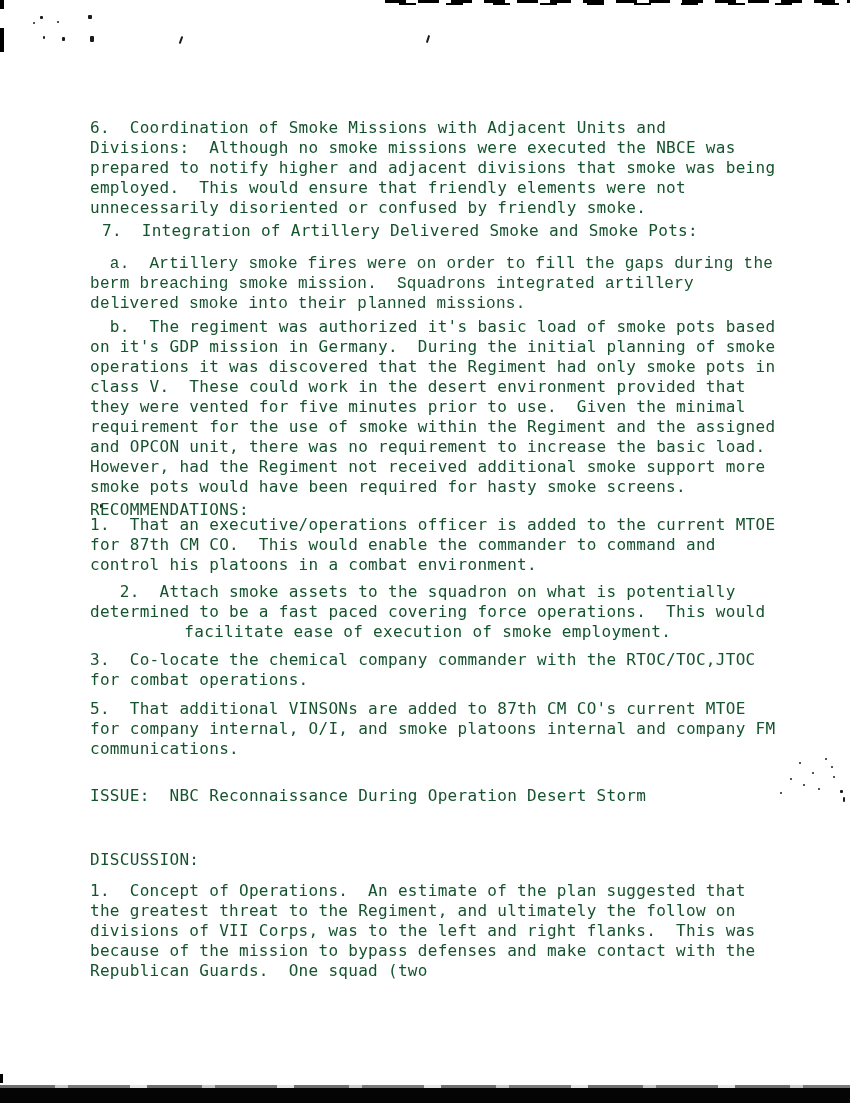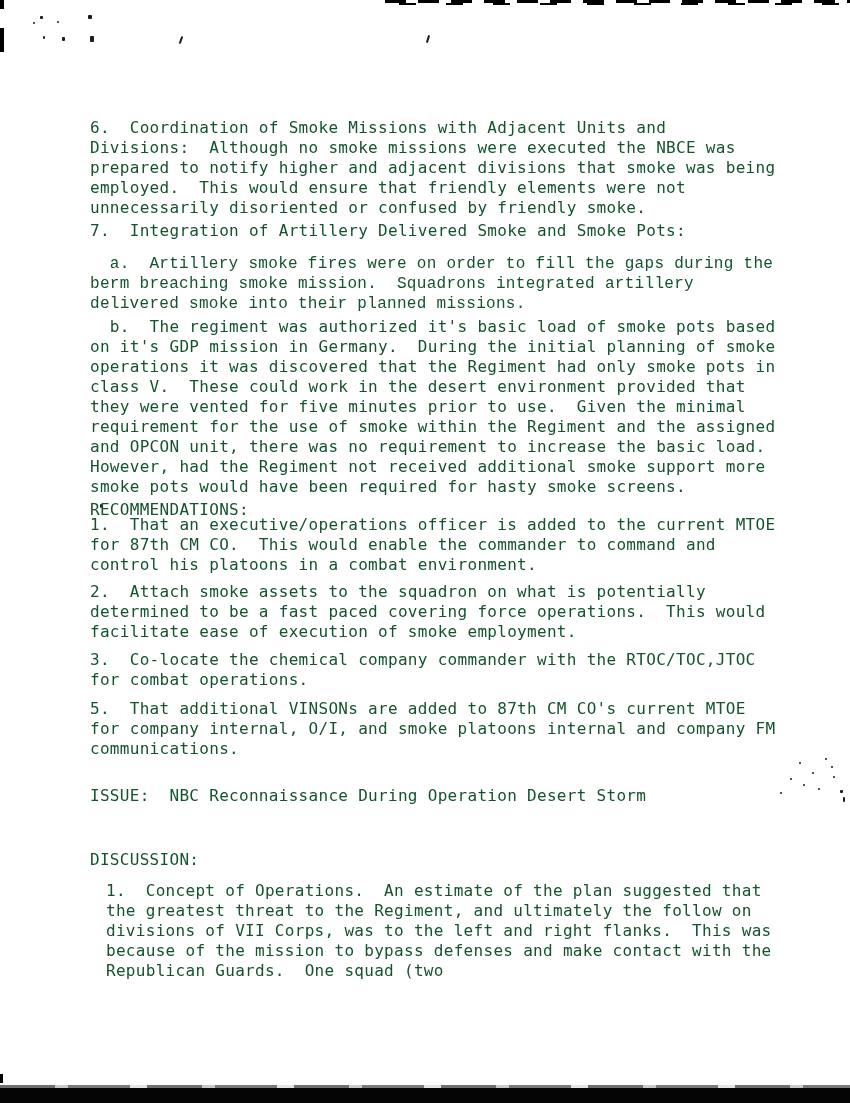--- a/index.html
+++ b/index.html
@@ -95,48 +95,48 @@
   <div class="speck" style="left:780px; top:792px; width:2px; height:2px;"></div>
   <div class="speck" style="left:833px; top:776px; width:2px; height:2px;"></div>
   <div class="speck" style="left:840px; top:790px; width:3px; height:3px;"></div>
   <div class="speck" style="left:843px; top:797px; width:2px; height:5px;"></div>
 
   <div class="para" style="top:118px;">6.  Coordination of Smoke Missions with Adjacent Units and
 Divisions:  Although no smoke missions were executed the NBCE was
 prepared to notify higher and adjacent divisions that smoke was being
 employed.  This would ensure that friendly elements were not
 unnecessarily disoriented or confused by friendly smoke.</div>
-  <div class="para" style="top:221px;">7.  Integration of Artillery Delivered Smoke and Smoke Pots:</div>
+  <div class="para" style="top:221px;margin-left:12px;">7.  Integration of Artillery Delivered Smoke and Smoke Pots:</div>
   <div class="para" style="top:254px;font-family:Liberation Mono, monospace;">  a.  Artillery smoke fires were on order to fill the gaps during the
 berm breaching smoke mission.  Squadrons integrated artillery
 delivered smoke into their planned missions.</div>
   <div class="para" style="top:317px;">  b.  The regiment was authorized it's basic load of smoke pots based
 on it's GDP mission in Germany.  During the initial planning of smoke
 operations it was discovered that the Regiment had only smoke pots in
 class V.  These could work in the desert environment provided that
 they were vented for five minutes prior to use.  Given the minimal
 requirement for the use of smoke within the Regiment and the assigned
 and OPCON unit, there was no requirement to increase the basic load.
 However, had the Regiment not received additional smoke support more
 smoke pots would have been required for hasty smoke screens.</div>
   <div class="para" style="top:482px;margin-top:18px;">RECOMMENDATIONS:</div>
   <div class="para" style="top:515px;">1.  That an executive/operations officer is added to the current MTOE
 for 87th CM CO.  This would enable the commander to command and
 control his platoons in a combat environment.</div>
-  <div class="para" style="top:582px;">2.  Attach smoke assets to the squadron on what is potentially
+  <div class="para" style="top:582px;text-align:center;">2.  Attach smoke assets to the squadron on what is potentially
 determined to be a fast paced covering force operations.  This would
 facilitate ease of execution of smoke employment.</div>
   <div class="para" style="top:650px;">3.  Co-locate the chemical company commander with the RTOC/TOC,JTOC
 for combat operations.</div>
   <div class="para" style="top:699px;">5.  That additional VINSONs are added to 87th CM CO's current MTOE
 for company internal, O/I, and smoke platoons internal and company FM
 communications.</div>
   <div class="para" style="top:786px;">ISSUE:  NBC Reconnaissance During Operation Desert Storm</div>
   <div class="para" style="top:850px;">DISCUSSION:</div>
-  <div class="para" style="top:881px;margin-left:16px;">1.  Concept of Operations.  An estimate of the plan suggested that
+  <div class="para" style="top:881px;">1.  Concept of Operations.  An estimate of the plan suggested that
 the greatest threat to the Regiment, and ultimately the follow on
 divisions of VII Corps, was to the left and right flanks.  This was
 because of the mission to bypass defenses and make contact with the
 Republican Guards.  One squad (two</div>
 
   <div class="bottom-gray"></div>
   <div class="bottom-band"></div>
 
 </div>
 

